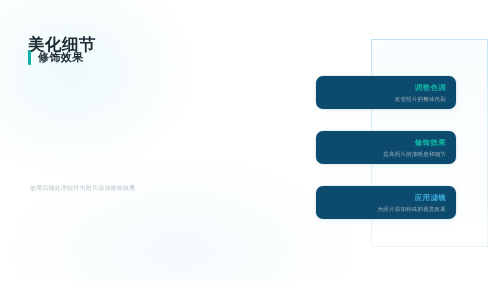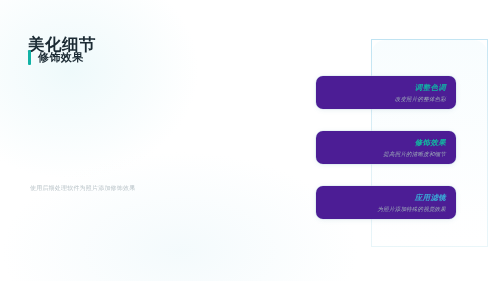--- a/index.html
+++ b/index.html
@@ -98,25 +98,24 @@
     position: absolute;
     left: 0; top: 0; right: 0; bottom: 0;
     border-radius: 13px;
     background: linear-gradient(180deg, rgba(245,252,254,0.7) 0%, rgba(255,255,255,0.9) 100%);
   }
 
   
   .card {
     position: absolute;
     box-sizing: border-box;
-    background: #4c1d95;
+    background: #0c4a6e;
     border-radius: 7px;
     box-shadow: 0 1px 5px rgba(80,140,160,0.13), 0 0 0 0.6px rgba(220,236,242,0.9);
     padding: 7px 10px 8px 10px;
-    font-style: italic;
   }
   .card-1 { left: 316px; top: 76px;  width: 140px; height: 33px; }
   .card-2 { left: 316px; top: 131px; width: 140px; height: 33px; }
   .card-3 { left: 316px; top: 186px; width: 140px; height: 33px; }
 
   .card-title {
     font-size: 7.5px;
     font-weight: bold;
     text-align: right;
     letter-spacing: 0.3px;

